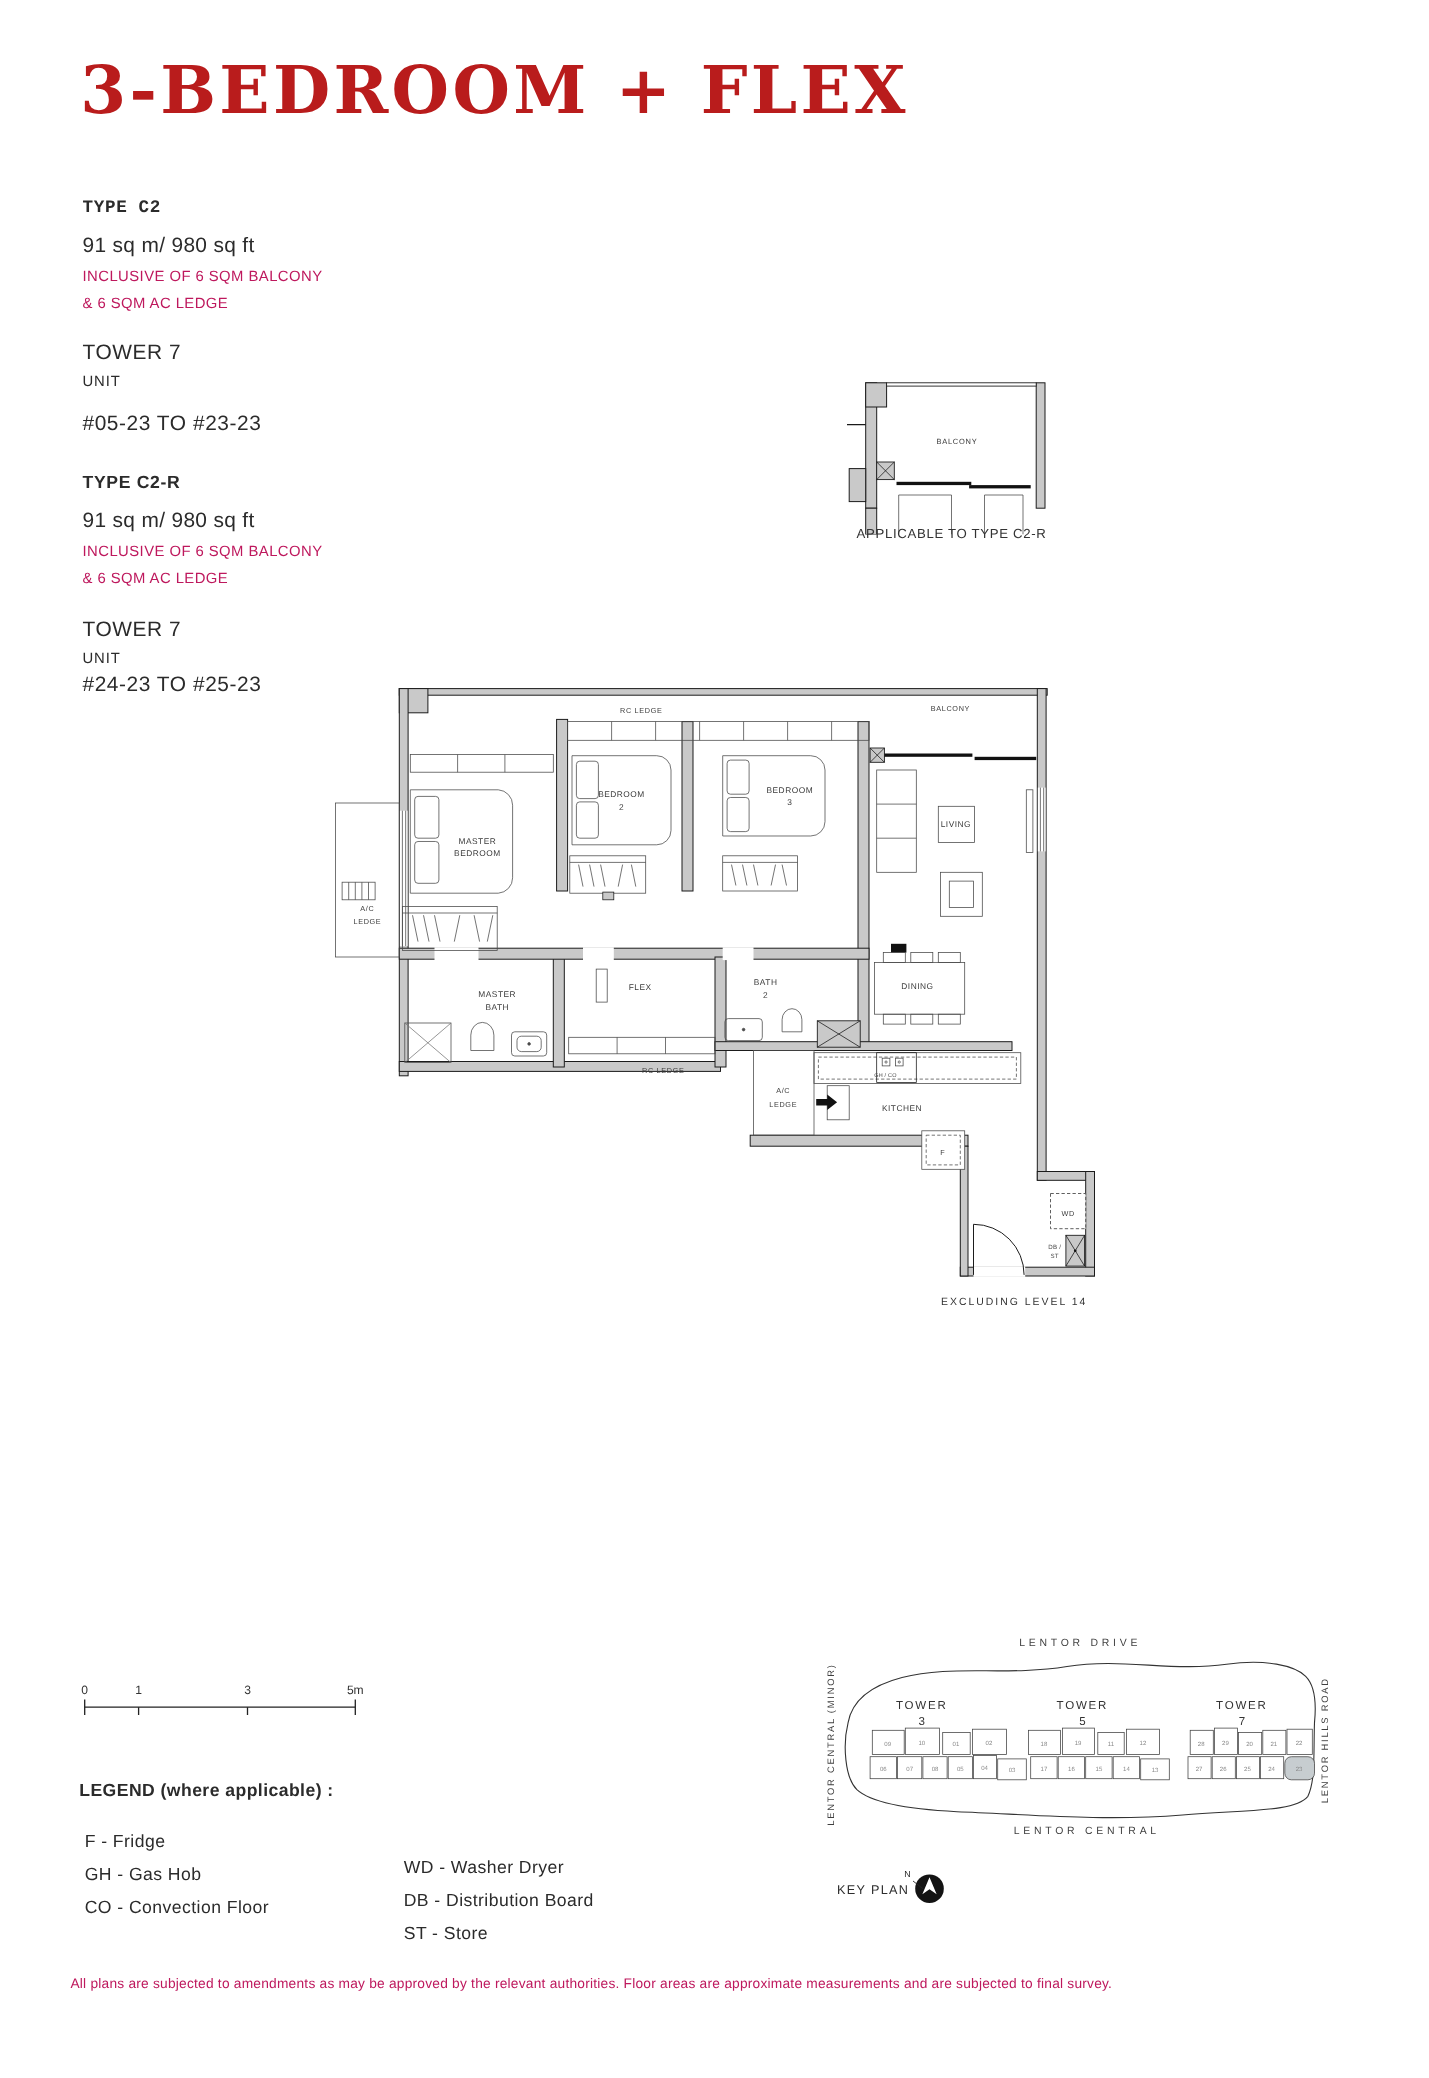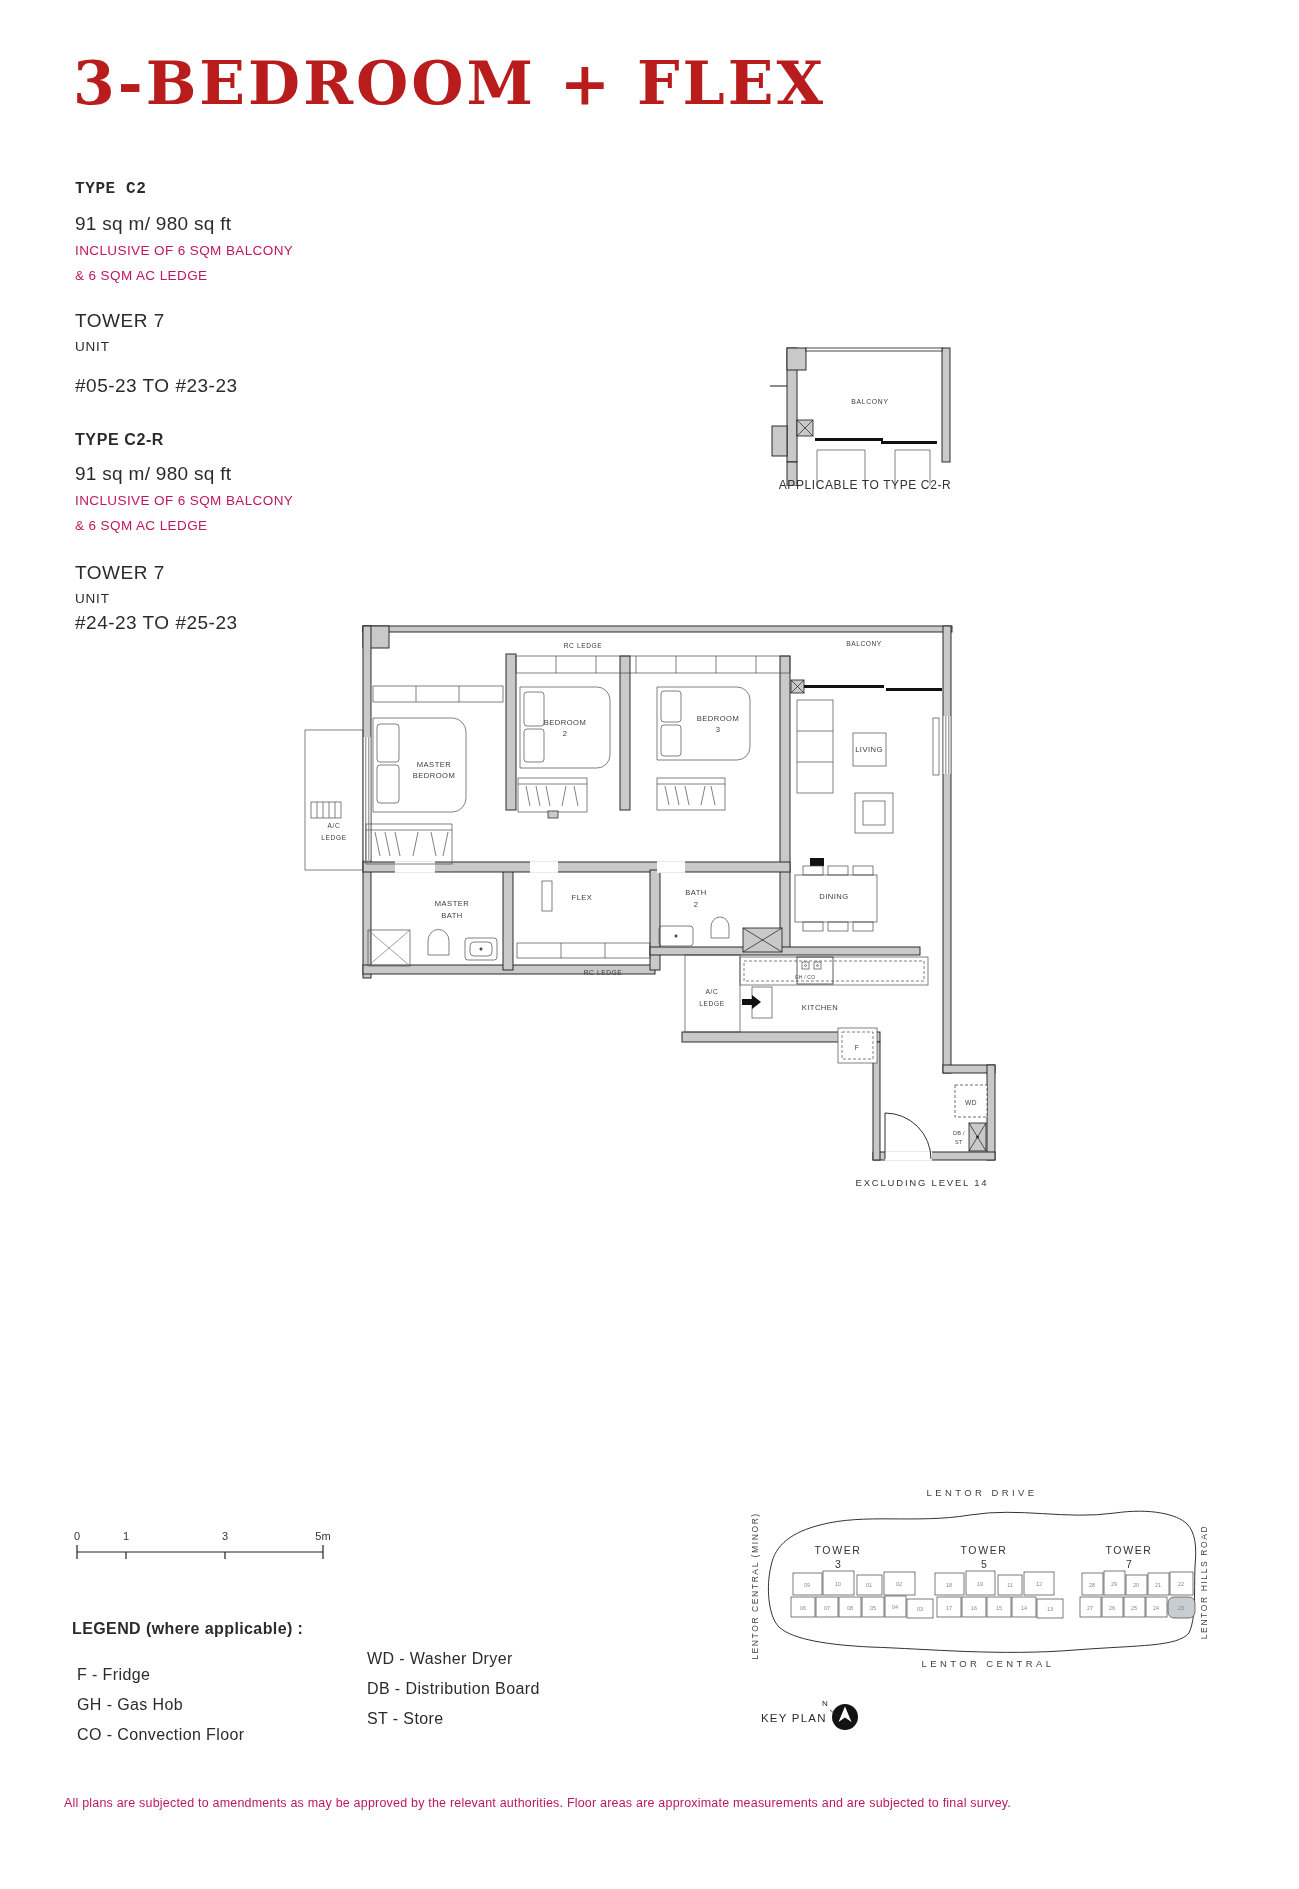--- a/index.html
+++ b/index.html
@@ -283,21 +283,21 @@
     <text class="t-scale" x="155" y="12">3</text>
     <text class="t-scale" x="253" y="12">5m</text>
   </svg>
 
   <div class="abs legend-title">LEGEND (where applicable) :</div>
   <div class="abs legend-col" style="left:77px;margin-top:16px;">
     <div>F - Fridge</div>
     <div>GH - Gas Hob</div>
     <div>CO - Convection Floor</div>
   </div>
-  <div class="abs legend-col" style="left:367px;">
+  <div class="abs legend-col" style="left:367px;margin-top:40px;">
     <div>WD - Washer Dryer</div>
     <div>DB - Distribution Board</div>
     <div>ST - Store</div>
   </div>
 
   <svg class="abs" style="left:745px;top:1470px;" width="500" height="290" viewBox="0 0 500 290">
     <path d="M26,96 C30,74 48,62 75,55 C120,43 170,54 225,45 C275,37 320,50 370,43 C405,38 432,44 442,54
              C450,62 452,76 450,96 C449,125 451,148 444,163 C432,177 395,175 330,180 C255,186 185,179 125,177
              C85,175 48,170 34,157 C23,146 21,116 26,96 Z" fill="none" stroke="#333" stroke-width="1"></path>
 

